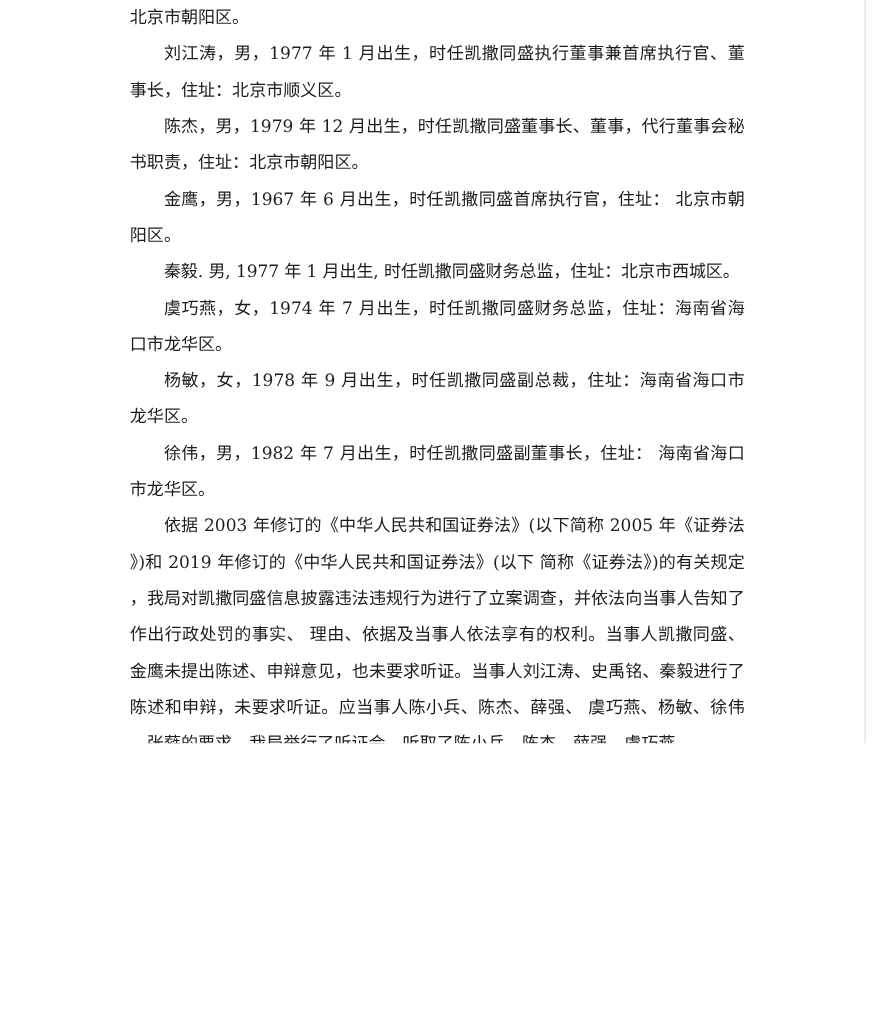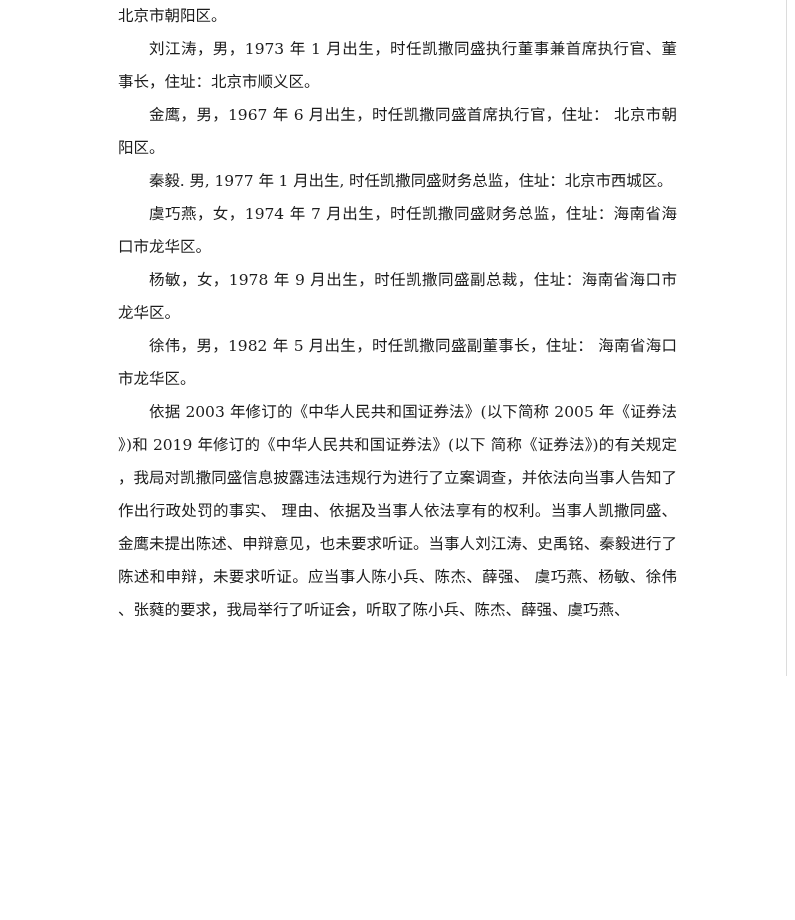--- a/index.html
+++ b/index.html
@@ -73,32 +73,33 @@
 <body>
 
 <div class="page">
 
   <div class="page-right-rule"></div>
 
   <div class="doc-body">
 
     <p class="para continuation">北京市朝阳区。</p>
 
-    <p class="para indented">刘江涛，男，1973 年 1 月出生，时任凯撒同盛执行董事兼首席执行官、董事长，住址：北京市顺义区。</p>
+    <p class="para indented">刘江涛，男，1977 年 1 月出生，时任凯撒同盛执行董事兼首席执行官、董事长，住址：北京市顺义区。</p>
 
+    <p class="para indented">陈杰，男，1979 年 12 月出生，时任凯撒同盛董事长、董事，代行董事会秘书职责，住址：北京市朝阳区。</p>
 
     <p class="para indented">金鹰，男，1967 年 6 月出生，时任凯撒同盛首席执行官，住址： 北京市朝阳区。</p>
 
 
 
     <p class="para indented tight">秦毅. 男, 1977 年 1 月出生, 时任凯撒同盛财务总监，住址：北京市西城区。</p>
 
     <p class="para indented">虞巧燕，女，1974 年 7 月出生，时任凯撒同盛财务总监，住址：海南省海口市龙华区。</p>
 
     <p class="para indented">杨敏，女，1978 年 9 月出生，时任凯撒同盛副总裁，住址：海南省海口市龙华区。</p>
 
-    <p class="para indented">徐伟，男，1982 年 5 月出生，时任凯撒同盛副董事长，住址： 海南省海口市龙华区。</p>
+    <p class="para indented">徐伟，男，1982 年 7 月出生，时任凯撒同盛副董事长，住址： 海南省海口市龙华区。</p>
 
 
     <p class="para indented">依据 2003 年修订的《中华人民共和国证券法》(以下简称 2005 年《证券法》)和 2019 年修订的《中华人民共和国证券法》(以下 简称《证券法》)的有关规定，我局对凯撒同盛信息披露违法违规行为进行了立案调查，并依法向当事人告知了作出行政处罚的事实、 理由、依据及当事人依法享有的权利。当事人凯撒同盛、金鹰未提出陈述、申辩意见，也未要求听证。当事人刘江涛、史禹铭、秦毅进行了陈述和申辩，未要求听证。应当事人陈小兵、陈杰、薛强、 虞巧燕、杨敏、徐伟、张蕤的要求，我局举行了听证会，听取了陈小兵、陈杰、薛强、虞巧燕、</p>
 
   </div>
 </div>
 
 </body></html>

